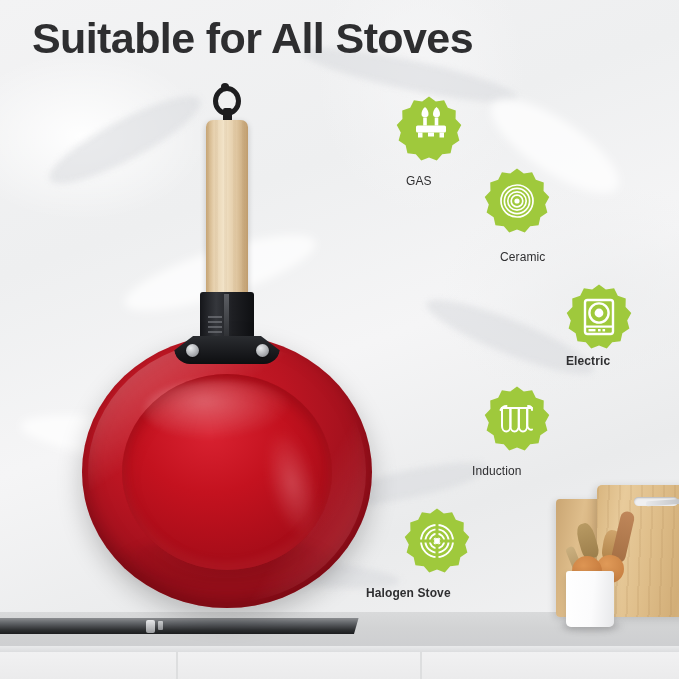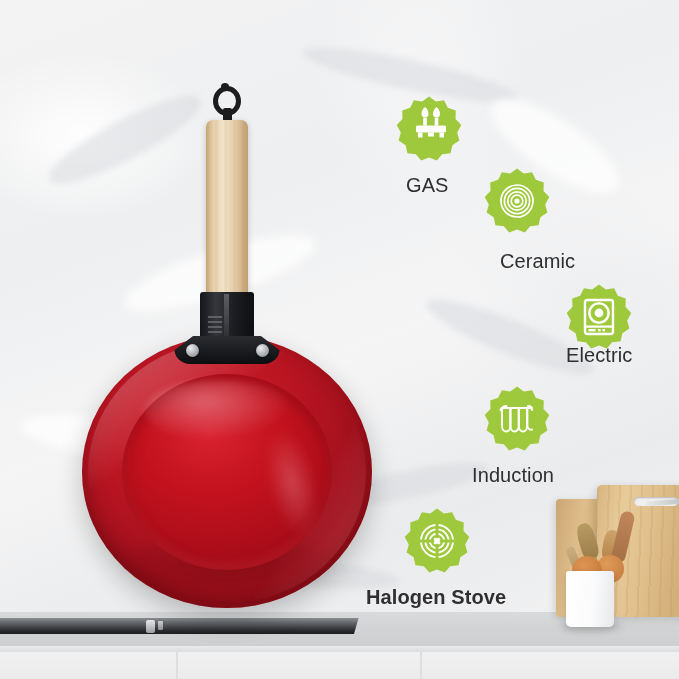--- a/index.html
+++ b/index.html
@@ -87,21 +87,21 @@
     clip-path:polygon(18% 0,82% 0,100% 52%,96% 100%,4% 100%,0 52%);}
   .rivet{position:absolute;top:266px;width:13px;height:13px;border-radius:50%;
     background:radial-gradient(circle at 36% 32%,#eceef0,#a8abaf 60%,#75787c 100%);
     box-shadow:0 1px 2px rgba(0,0,0,.5);}
   .rivet.l{left:104px;} .rivet.r{left:174px;}
 
   
   .badge-group{position:absolute;}
   .badge{position:relative;width:66px;height:66px;}
   .badge svg{display:block;width:66px;height:66px;}
-  .badge-label{position:absolute;white-space:nowrap;color:#2f2f31;font-size:20px;
+  .badge-label{position:absolute;white-space:nowrap;color:#2f2f31;font-size:12px;
     letter-spacing:.1px;}
 
   
   .board{position:absolute;left:597px;top:485px;width:110px;height:132px;
     background:linear-gradient(100deg,#d8b57f 0%,#e8cb9b 22%,#dfbe8a 48%,#cda router 0%);
     background:linear-gradient(100deg,#d8b57f 0%,#e8cb9b 22%,#dfbe8a 48%,#d2ae78 75%,#e2c591 100%);
     border-radius:5px 5px 3px 3px;
     box-shadow:-2px 2px 8px rgba(0,0,0,.14);}
   .board-grain{position:absolute;left:0;top:0;width:110px;height:132px;border-radius:5px;
     background:repeating-linear-gradient(92deg, rgba(160,120,70,.13) 0 2px, rgba(255,255,255,0) 2px 11px);}
@@ -233,21 +233,21 @@
     <circle cx="33" cy="29" r="9.6" fill="none" stroke="#FFFFFF" stroke-width="2.4"></circle>
     <circle cx="33" cy="29" r="4.4" fill="#FFFFFF"></circle>
     <rect x="19" y="41.5" width="28" height="2.2" fill="#FFFFFF"></rect>
     <rect x="22.5" y="45" width="7" height="2.4" fill="#FFFFFF"></rect>
     <rect x="32" y="45" width="2.6" height="2.4" fill="#FFFFFF"></rect>
     <rect x="36.5" y="45" width="2.6" height="2.4" fill="#FFFFFF"></rect>
             </g>
        </svg>
      </div>
       </div>
-      <div class="badge-label" style="left: 566px; top: 344px;">Electric</div>
+      <div class="badge-label" style="left: 566px; top: 354px; font-weight: bold;">Electric</div>
       <div class="badge-group" style="left: 484px; top: 386px;">
         <div class="badge">
        <svg viewBox="0 0 66 66" xmlns="http://www.w3.org/2000/svg">
          <path d="M33.00 0.50L39.80 5.43L48.10 4.22L51.83 11.74L59.75 14.54L59.55 22.93L65.26 29.08L61.19 36.42L63.39 44.52L56.37 49.13L54.55 57.33L46.20 58.15L40.78 64.56L33.00 61.40L25.22 64.56L19.80 58.15L11.45 57.33L9.63 49.13L2.61 44.52L4.81 36.42L0.74 29.08L6.45 22.93L6.25 14.54L14.17 11.74L17.90 4.22L26.20 5.43Z" fill="#9FC93C"></path>
          <g>
     <g fill="none" stroke="#FFFFFF" stroke-width="2" stroke-linecap="round">
       <path d="M18 22 v18 a4.2 5.5 0 0 0 8.4 0 v-18"></path>
       <path d="M26.4 22 v18 a4.2 5.5 0 0 0 8.4 0 v-18"></path>
       <path d="M34.8 22 v18 a4.2 5.5 0 0 0 8.4 0 v-18"></path>
       <path d="M43.2 22 v18 a4.2 5.5 0 0 0 4.8 3.6"></path>
@@ -278,14 +278,15 @@
       <line x1="33" y1="33" x2="15" y2="33"></line>
     </g>
     <circle cx="33" cy="33" r="2.9" fill="#FFFFFF"></circle>
             </g>
        </svg>
      </div>
       </div>
       <div class="badge-label" style="left: 366px; top: 586px; font-weight: bold;">Halogen Stove</div>
     </div>
 
+  <div class="title">Suitable for All Stoves</div>
 
 </div>
 
 </body></html>

